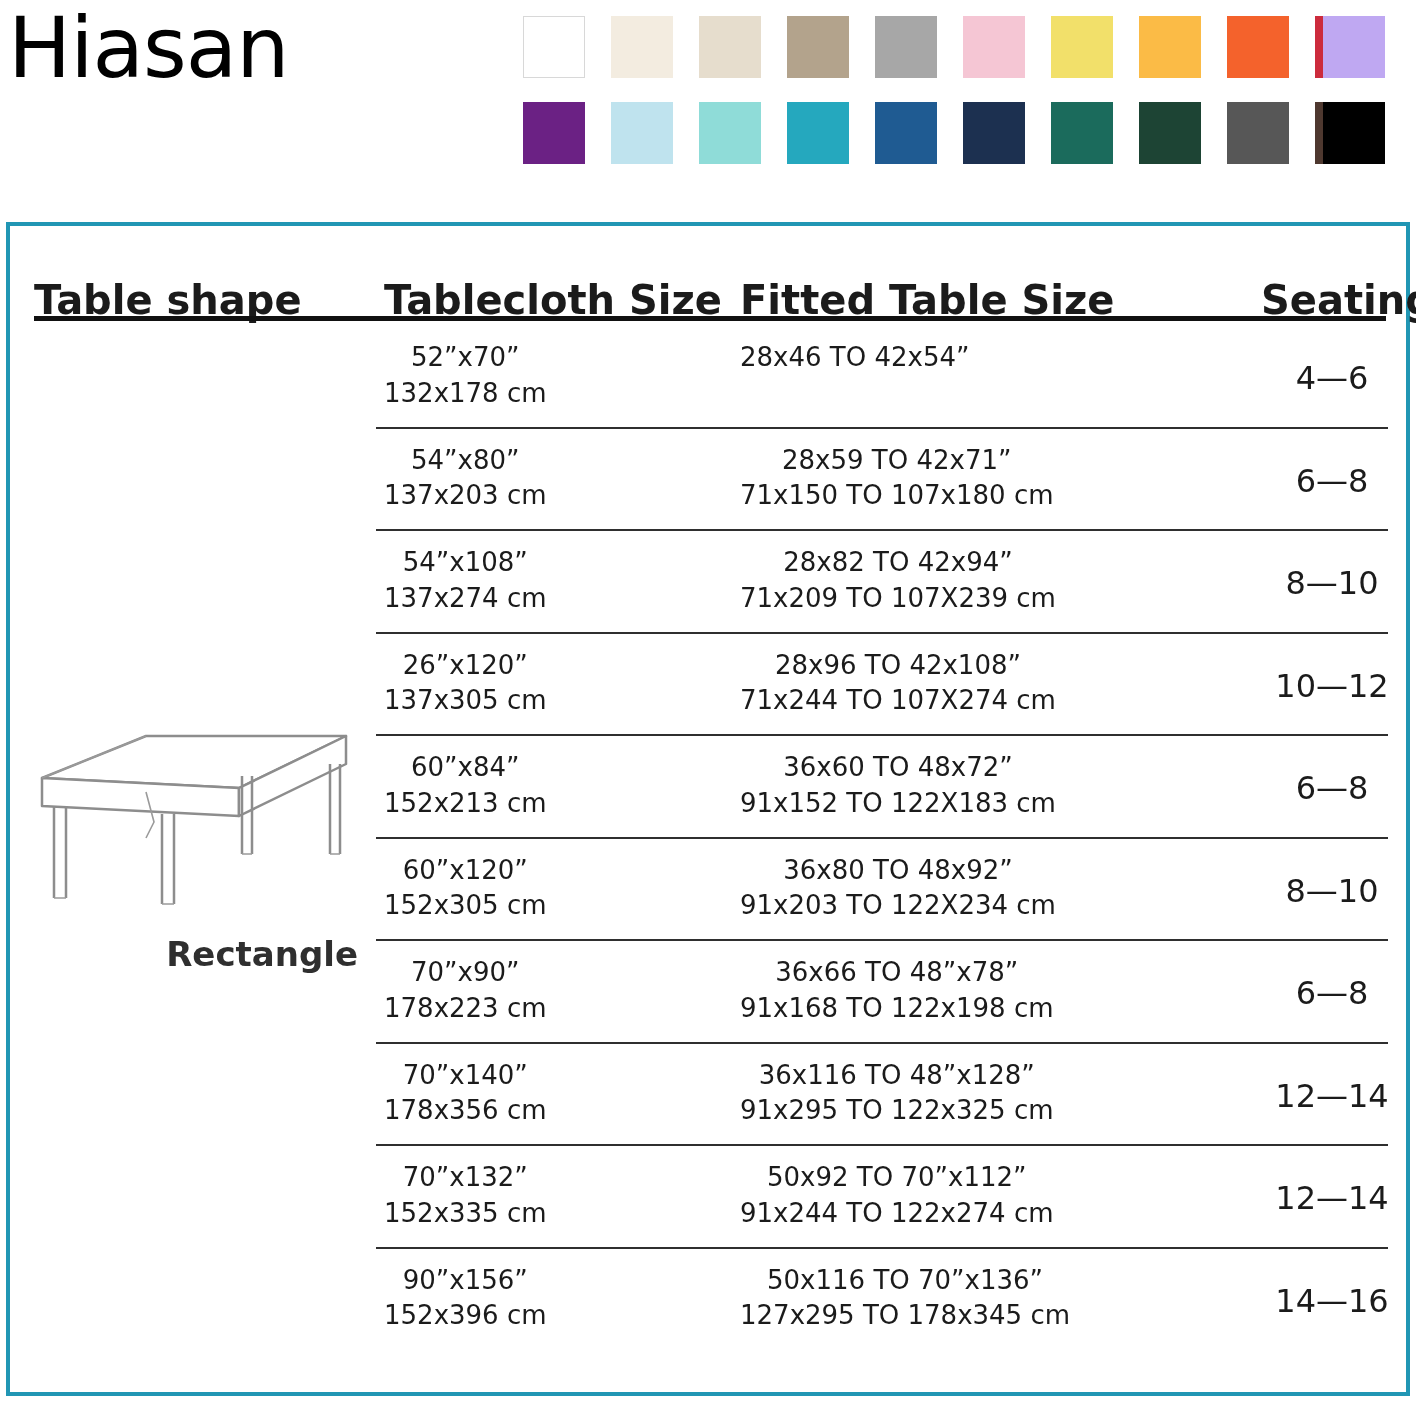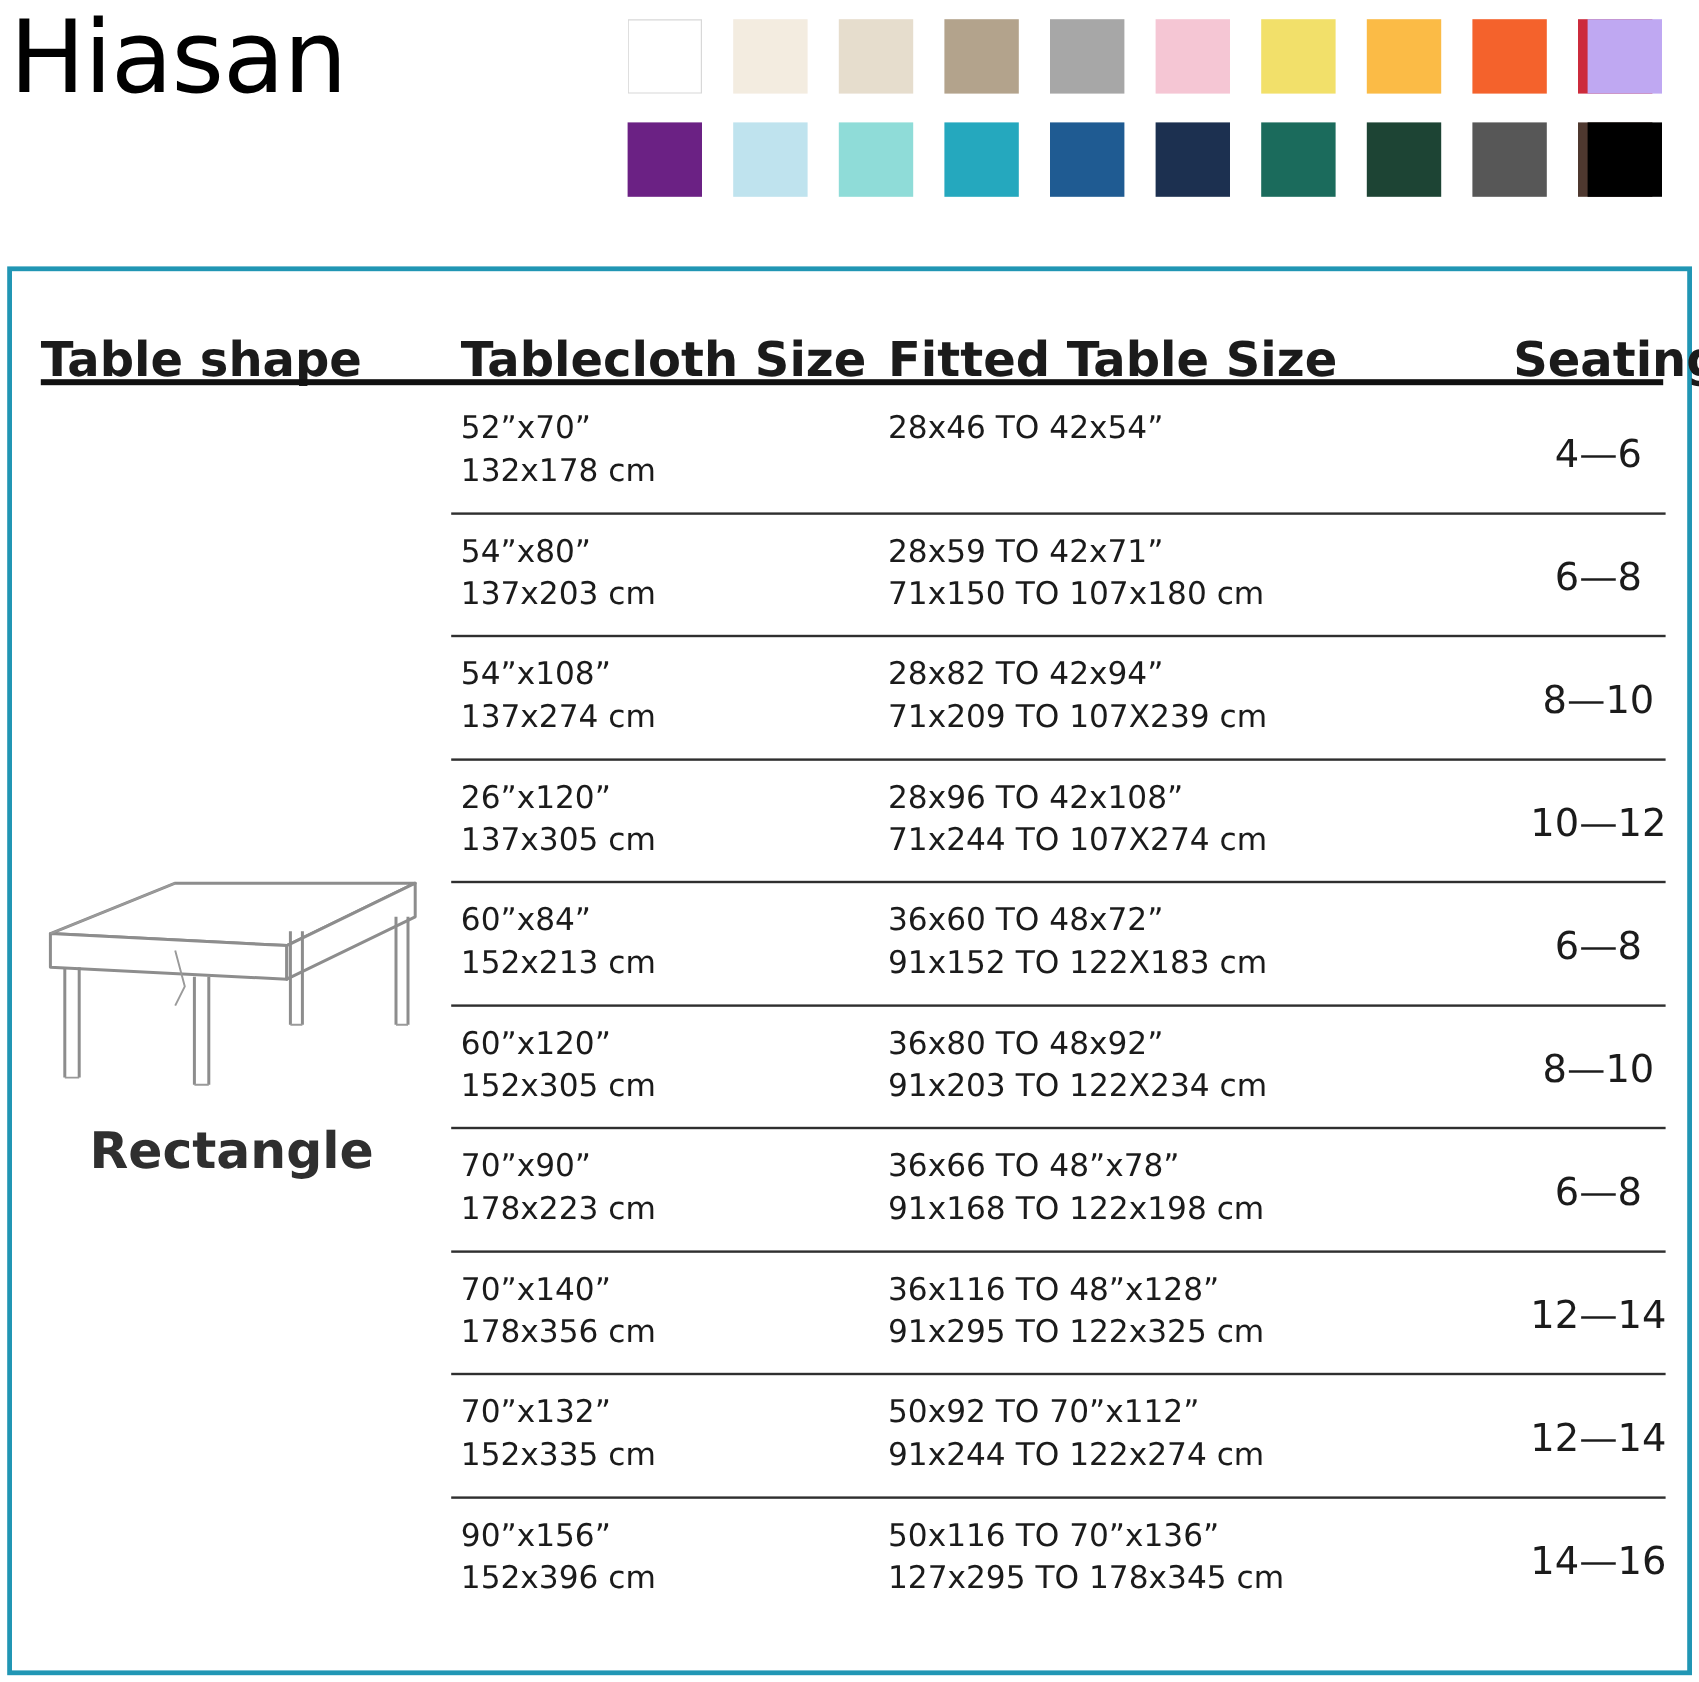--- a/index.html
+++ b/index.html
@@ -126,24 +126,24 @@
     left: 6px;
     top: 400px;
     width: 320px;
     height: 190px;
   }
   .shape-label {
     position: absolute;
     left: 0;
     width: 330px;
     top: 608px;
-    text-align: center;
+    text-align: right;
     font-family: "DejaVu Sans", sans-serif;
     font-weight: bold;
-    font-size: 42px;
+    font-size: 34px;
     color: #2f2f2f;
   }
 
   .rows {
     position: absolute;
     left: 348px;
     right: 0;
     top: 0;
     bottom: 0;
   }
@@ -170,21 +170,21 @@
     left: 364px;
     top: 14px;
   }
   .cell.seating {
     left: 856px;
     top: 30px;
     width: 200px;
     text-align: center;
     font-size: 32px;
   }
-  .cell .ln { display: block; }
+  .cell .ln { display: block; text-align: center; }
 </style>
 </head>
 <body>
 
 <div class="header">
   <div class="brand">Hiasan</div>
   <div class="swatch-grid">
 
     <div class="swatch-cell">
         <div class="swatch bordered" style="background:#ffffff"></div>

